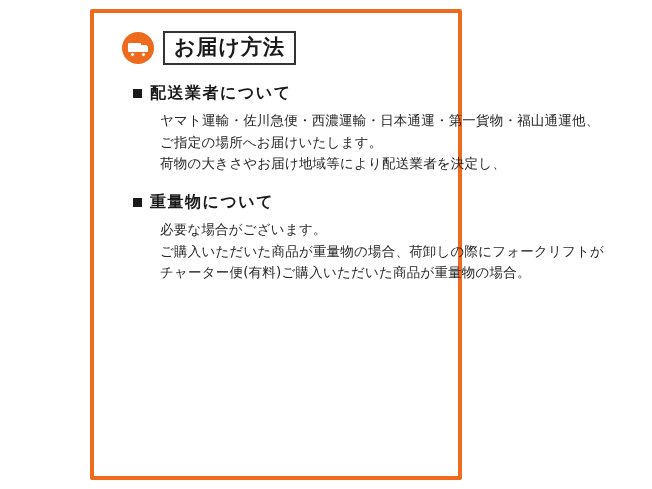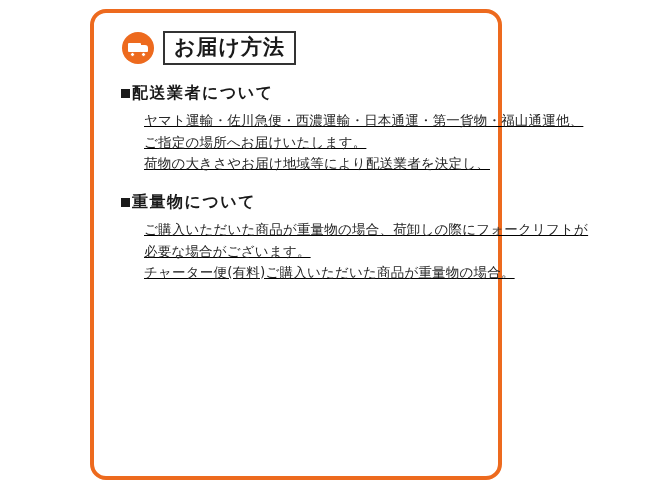--- a/index.html
+++ b/index.html
@@ -17,24 +17,24 @@
     position: relative;
     width: 652px;
     height: 489px;
     background: #ffffff;
     box-sizing: border-box;
   }
   .card {
     position: absolute;
     left: 90px;
     top: 9px;
-    width: 412px;
+    width: 372px;
     height: 471px;
     border: 4px solid #ED6A1E;
-    border-radius: 16px;
+    border-radius: 2px;
     box-sizing: border-box;
     background: #ffffff;
   }
   .card-inner {
     position: absolute;
     left: 0;
     top: 0;
     right: 0;
     bottom: 0;
     padding: 18px 26px 10px 26px;
@@ -100,41 +100,40 @@
   
   .section {
     margin-top: 18px;
   }
   .section:first-of-type {
     margin-top: 19px;
   }
   .sec-head {
     display: flex;
     align-items: center;
-    gap: 2px;
-    margin-left: 1px;
+    gap: 8px;
+    margin-left: 13px;
     margin-bottom: 6px;
   }
   .sq {
     width: 9px;
     height: 9px;
     background: #1a1a1a;
     flex: 0 0 auto;
     display: inline-block;
   }
   .sec-title {
     font-size: 16px;
     font-weight: bold;
     color: #1a1a1a;
     letter-spacing: 1.5px;
     white-space: nowrap;
   }
   .lines {
-    margin-left: 24px;
-    text-decoration: underline;
+    margin-left: 40px;
   }
   .line {
     font-size: 13.5px;
     color: #262626;
     line-height: 1.58;
     white-space: nowrap;
     letter-spacing: 0.2px;
   }
 </style>
 </head>
@@ -165,22 +164,22 @@
           <div class="line">荷物の大きさやお届け地域等により配送業者を決定し、</div>
         </div>
       </div>
 
       <div class="section">
         <div class="sec-head">
           <span class="sq"></span>
           <span class="sec-title">重量物について</span>
         </div>
         <div class="lines">
+          <div class="line">必要な場合がございます。</div>
           <div class="line">ご購入いただいた商品が重量物の場合、荷卸しの際にフォークリフトが</div>
-          <div class="line">必要な場合がございます。</div>
           <div class="line">チャーター便(有料)ご購入いただいた商品が重量物の場合。</div>
         </div>
       </div>
 
 
     </div>
   </div>
 </div>
 
 </body></html>

